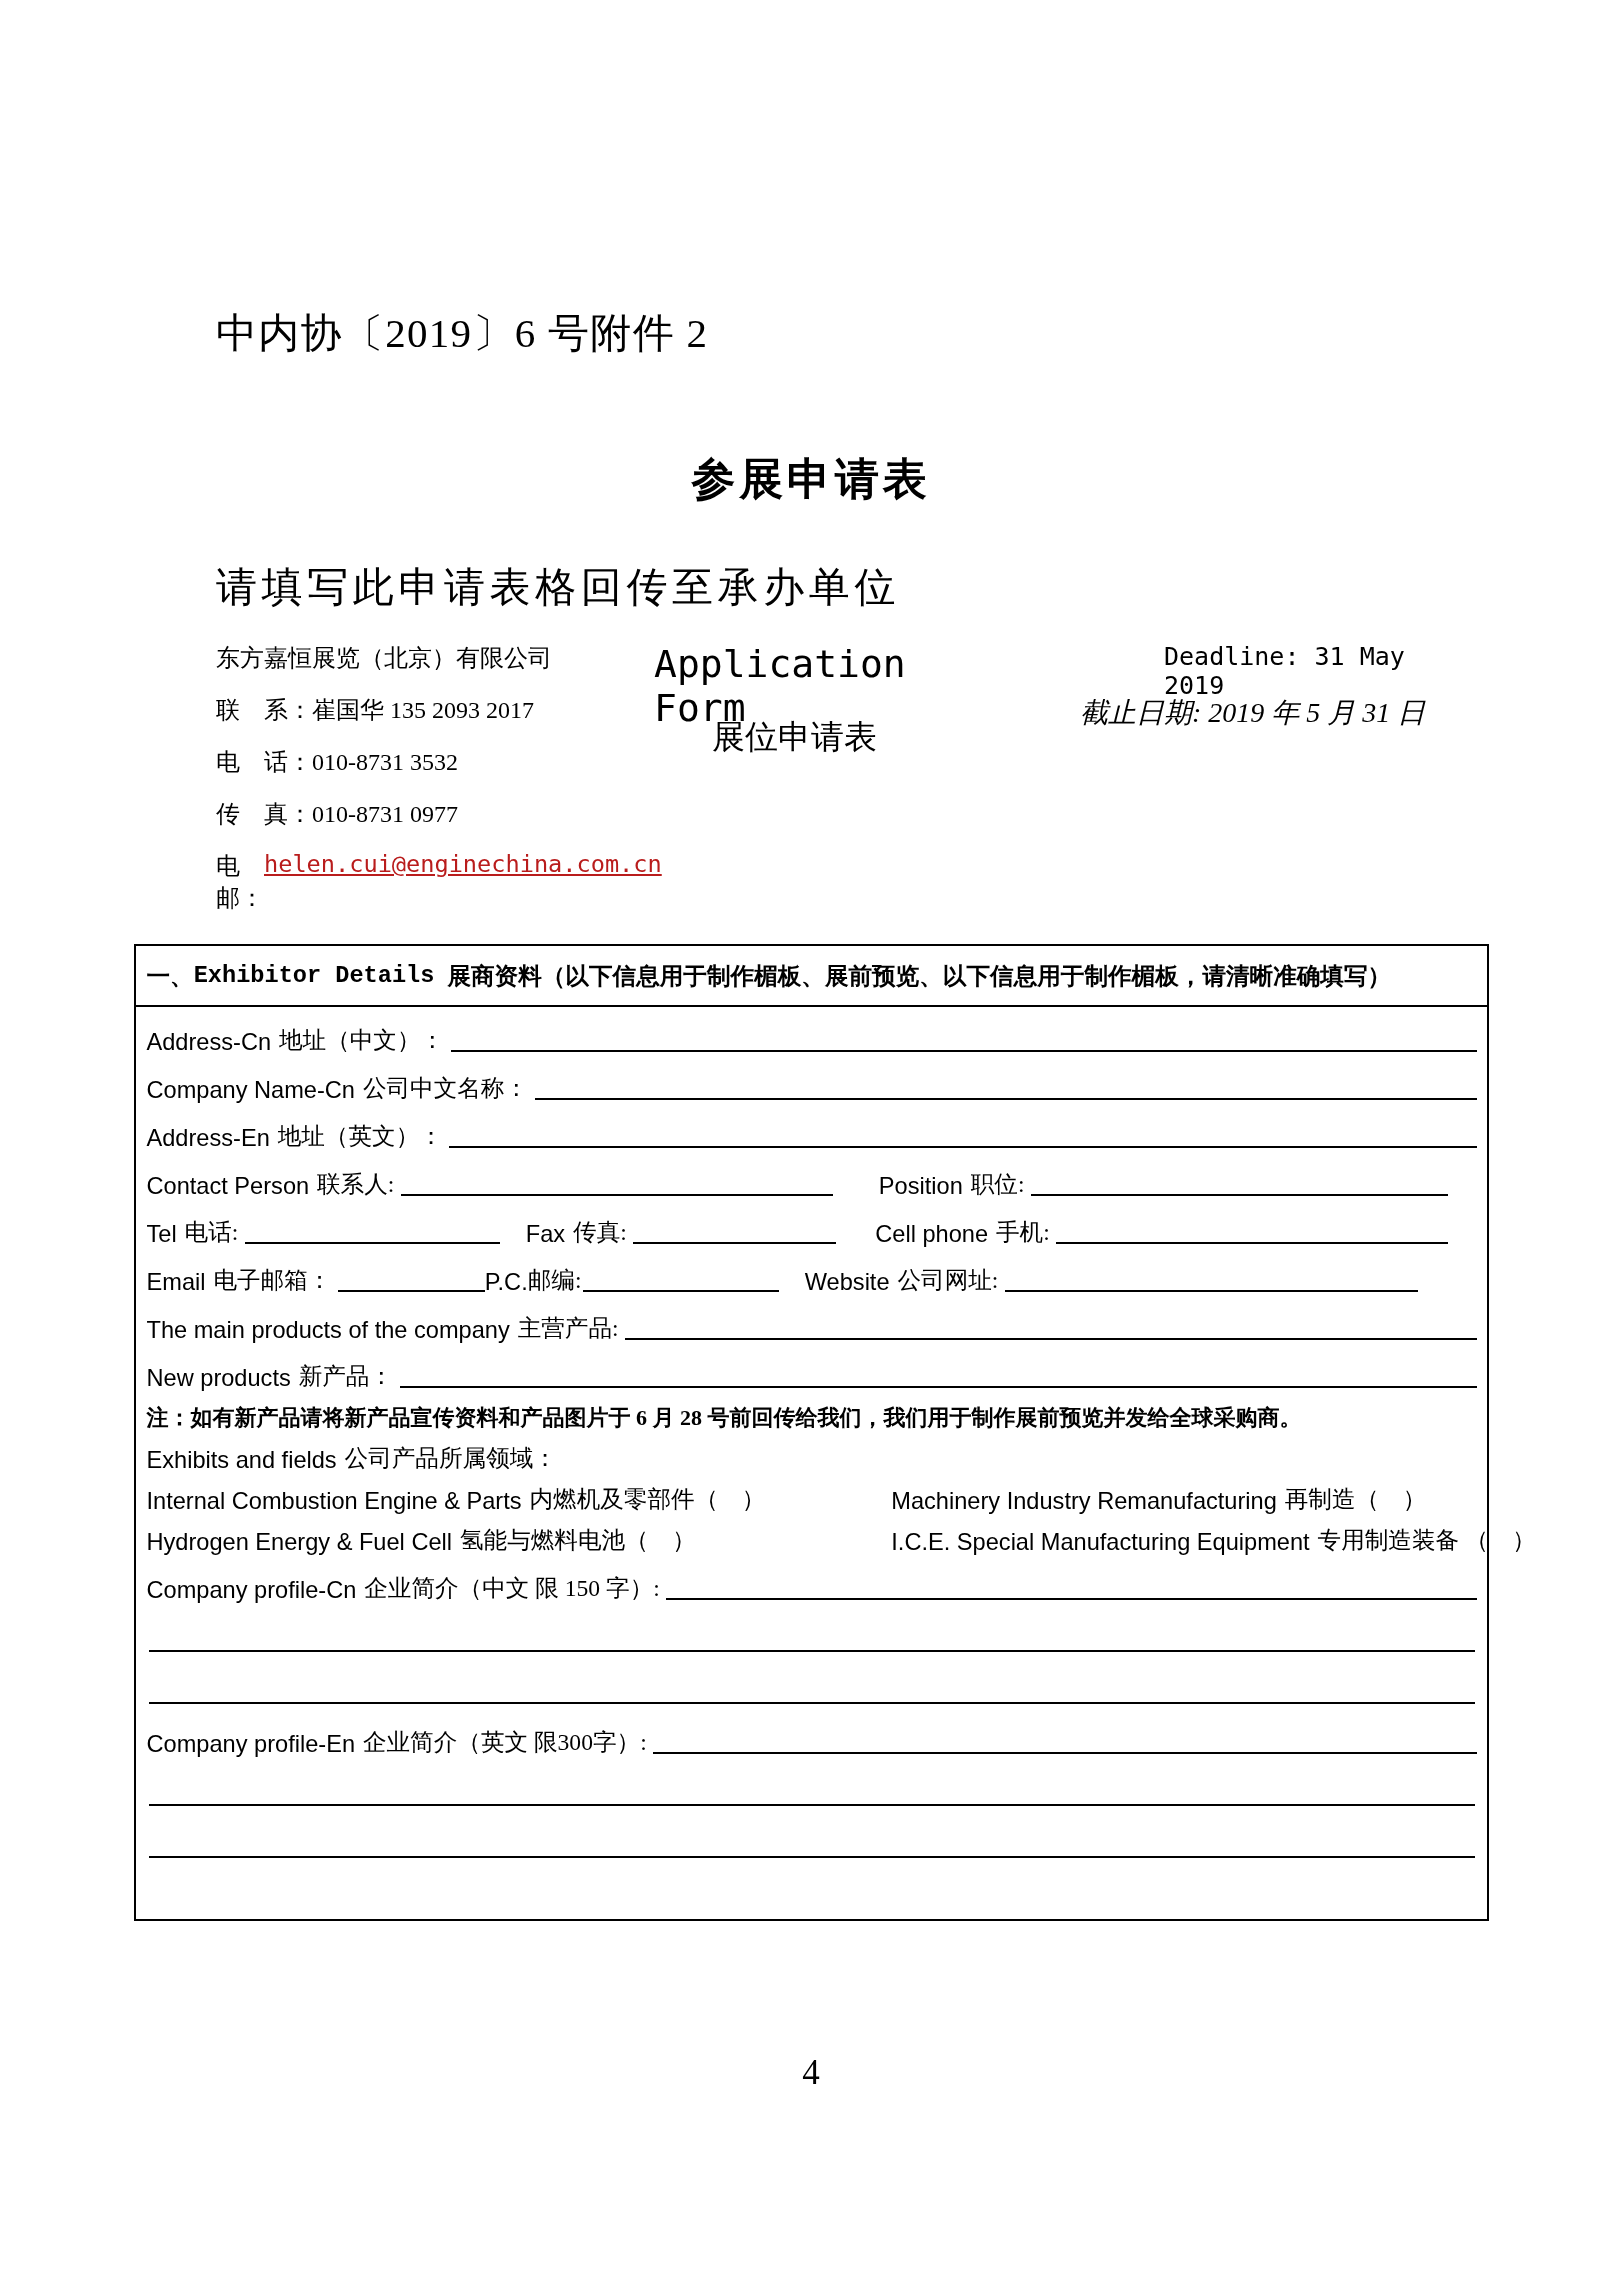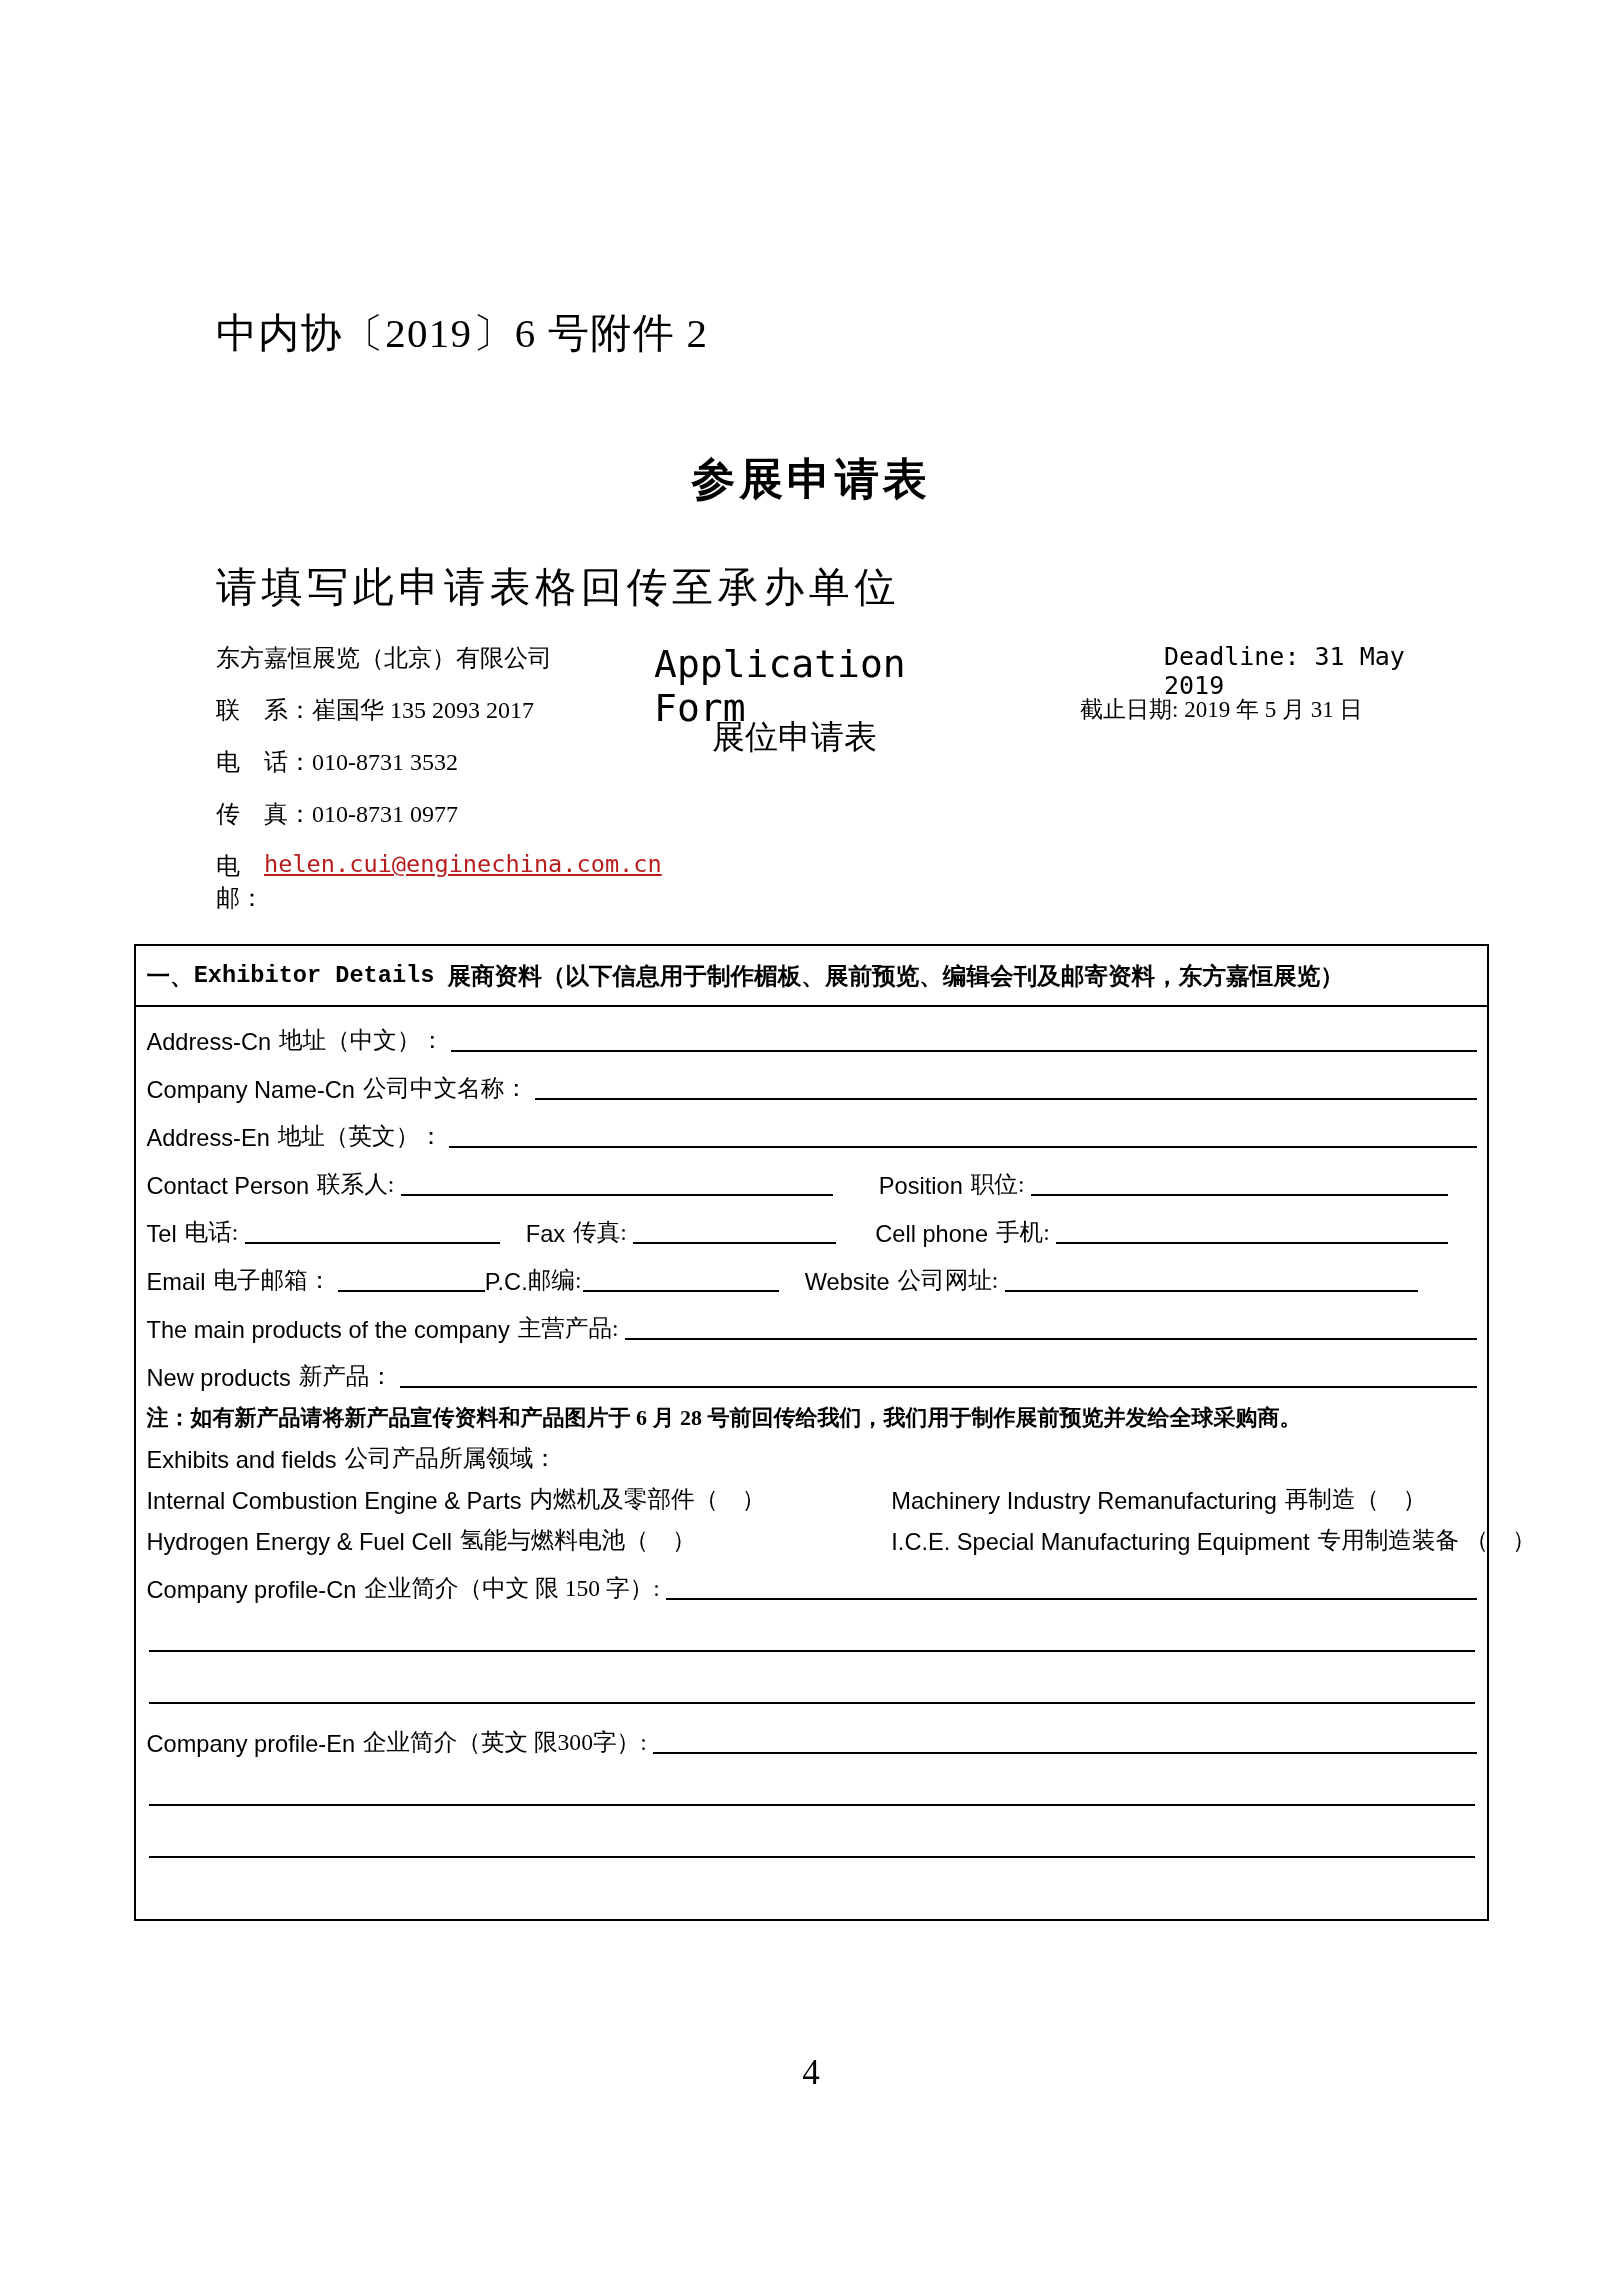--- a/index.html
+++ b/index.html
@@ -35,21 +35,21 @@
     grid-auto-rows: 52px;
     font-size: 24px;
   }
   .contact-grid .cell { display: flex; align-items: flex-start; }
   .c-col1 { grid-column: 1; font-family: "Liberation Serif", serif; }
   .c-col2 { grid-column: 2; justify-content: center; }
   .c-col3 { grid-column: 3; font-family: "Liberation Serif", serif; }
   .app-form-en { font-size: 38px; font-family: "DejaVu Sans Mono", monospace; }
   .app-form-cn { font-size: 33px; font-family: "Liberation Serif", serif; margin-top: 21px; text-align: right; }
   .deadline-en { padding-left: 229px; font-size: 25px; font-family: "DejaVu Sans Mono", monospace; }
-  .deadline-cn { padding-left: 145px; font-size: 23px; }
+  .deadline-cn { padding-left: 145px; font-size: 28px; font-style: italic; }
   .email-link {
     color: #b91c1c; text-decoration: underline; cursor: pointer;
     font-family: "DejaVu Sans Mono", monospace; font-size: 23.6px;
   }
 
   
   .form-box {
     position: absolute; left: 134px; top: 944px;
     width: 1355px; height: 977px;
     border: 2px solid #000;
@@ -119,21 +119,21 @@
   </div>
   <div class="cell c-col2"></div>
     <div class="cell c-col3"></div>
 </div>
 
 <div class="form-box">
 
   <div class="form-header">
     <span class="sec-num">一、</span>
     <span class="sec-en">Exhibitor Details</span>
-    <span class="sec-cn">展商资料（以下信息用于制作楣板、展前预览、编辑会刊及邮寄资料，东方嘉恒展览）</span>
+    <span class="sec-cn">展商资料（以下信息用于制作楣板、展前预览、以下信息用于制作楣板，请清晰准确填写）</span>
   </div>
 
   <div class="form-body">
 
 
     <div class="frow">
       <span class="len">Address-Cn</span>
       <span class="lcn">地址（中文）：</span>
       <div class="ul fill"></div>
     </div>

